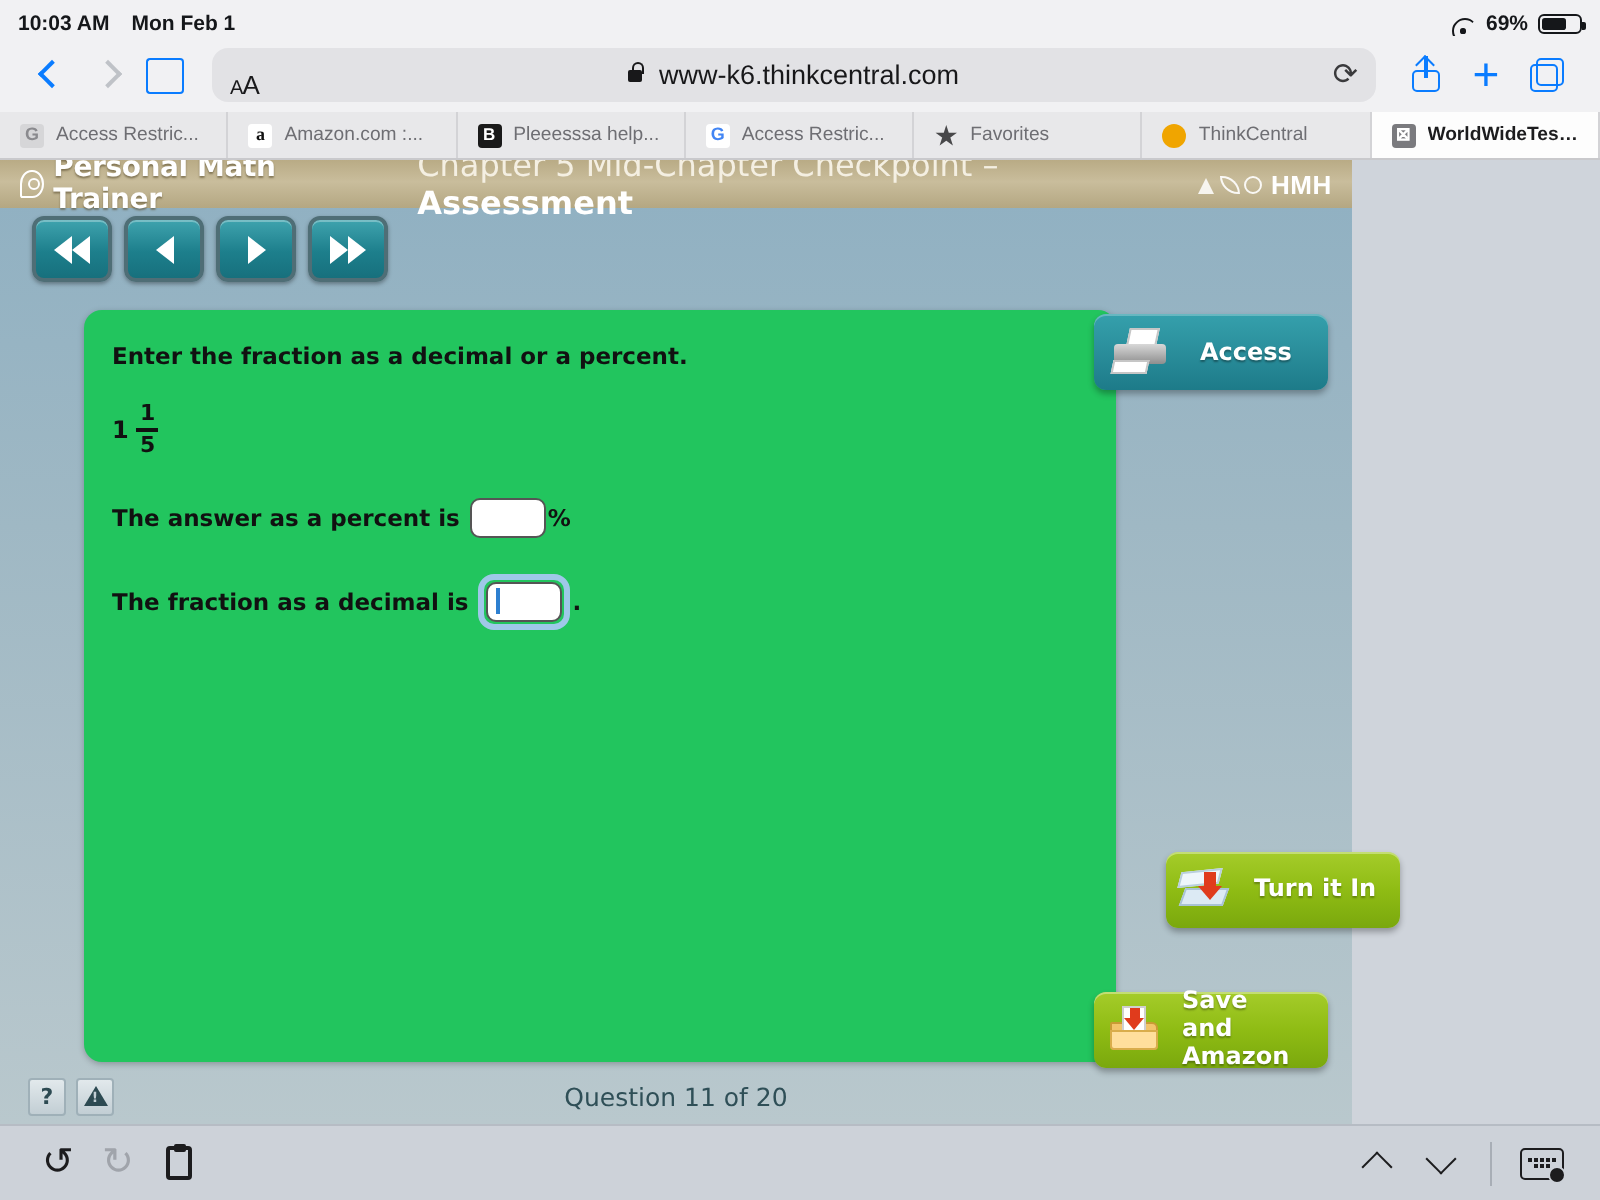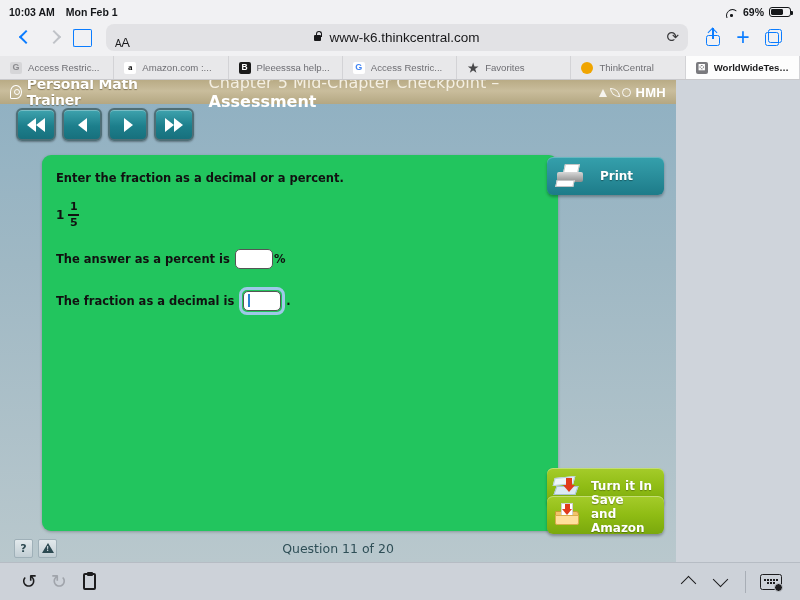--- a/index.html
+++ b/index.html
@@ -275,21 +275,21 @@
     position: absolute; left: 1px; top: 16px; width: 18px; height: 7px;
     background: #fff; transform: skewX(-12deg); border: 1px solid #c6c6c6;
   }
   .green-btn {
     position: absolute; left: 547px; width: 117px; height: 38px;
     border-radius: 6px;
     background: linear-gradient(180deg,#a5cc2a 0%, #8fbc14 50%, #7aa80d 100%);
     box-shadow: 0 2px 3px rgba(0,0,0,.3), inset 0 1px 0 rgba(255,255,255,.35);
     display: flex; align-items: center; padding-left: 6px;
   }
-  #turnin { top: 468px; }
+  #turnin { top: 426px; margin-left: 36px; }
   #saveclose { top: 496px; }
   .green-btn .lbl {
     color: #fff; font-weight: 700; font-size: 12px; line-height: 1.15;
     margin-left: 8px; font-family: "DejaVu Sans", sans-serif;
     text-shadow: 0 1px 1px rgba(0,0,0,.3);
   }
   .stack-icon { width: 30px; height: 26px; position: relative; flex: none; }
   .stack-icon .s1 { position:absolute; left:1px; top:3px; width:20px; height:8px; background:#eef6fb;
     border:1px solid #b9cfdd; transform: skewX(-20deg) rotate(-6deg); }
   .stack-icon .s2 { position:absolute; left:2px; top:12px; width:22px; height:9px; background:#dceaf4;
@@ -536,21 +536,21 @@
       <span class="suffix">.</span>
     </div>
   </div>
 
   <div class="print-btn">
     <span class="printer-icon">
       <span class="paper-top"></span>
         <span class="body"></span>
         <span class="paper-out"></span>
     </span>
-    <span class="lbl">Print</span>
+    <span class="lbl">Access</span>
   </div>
 
   <div class="green-btn" id="turnin">
     <span class="stack-icon">
       <span class="s1"></span>
         <span class="s2"></span>
         <span class="ar"></span>
     </span>
     <span class="lbl">Turn it In</span>
   </div>

